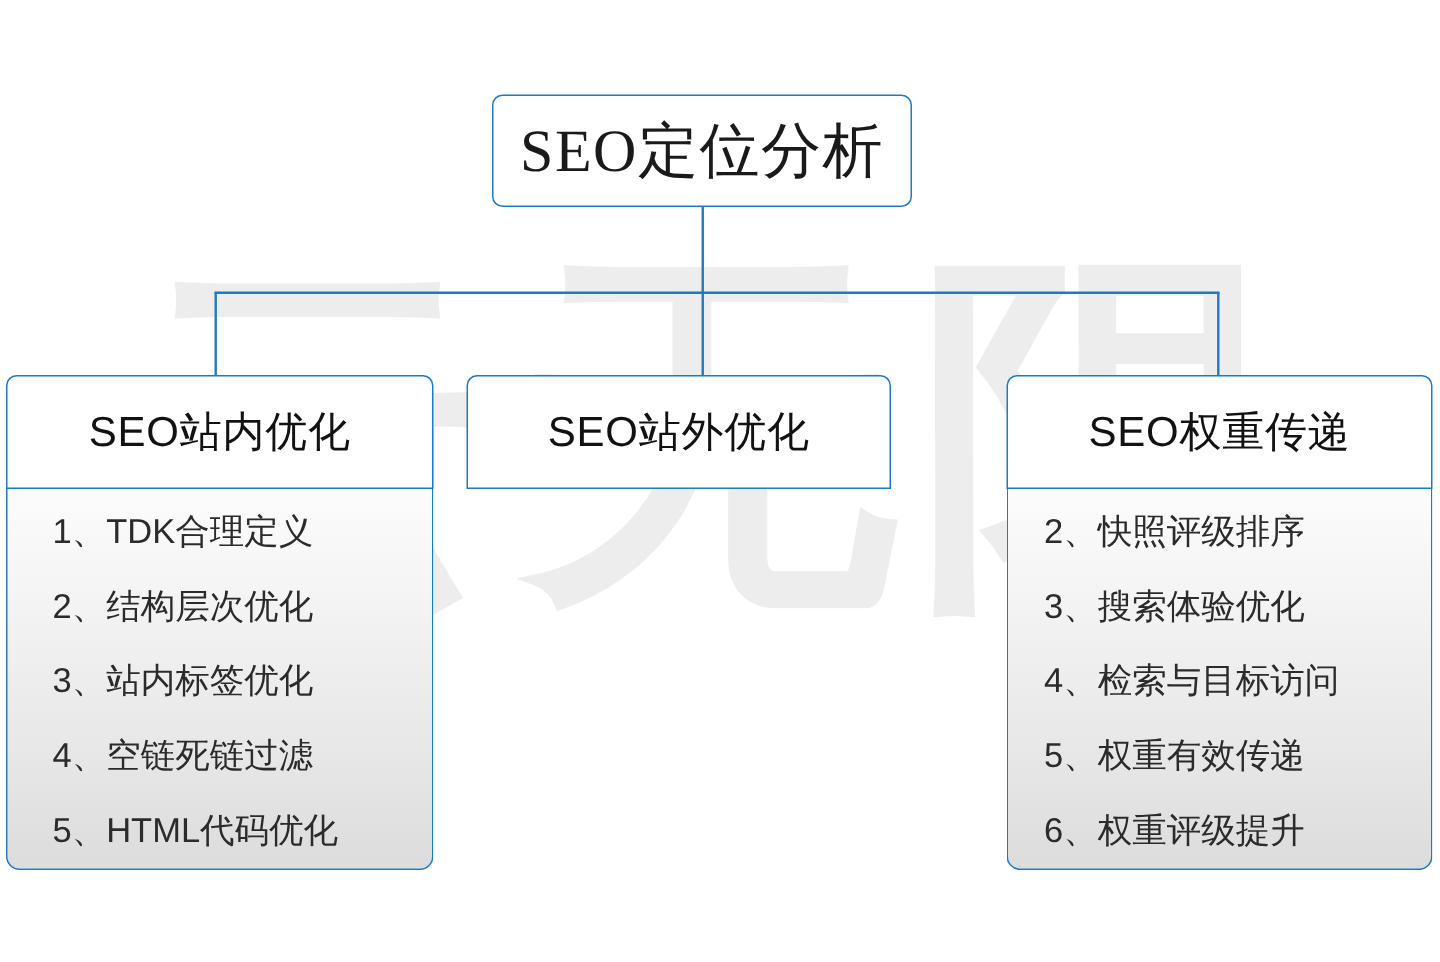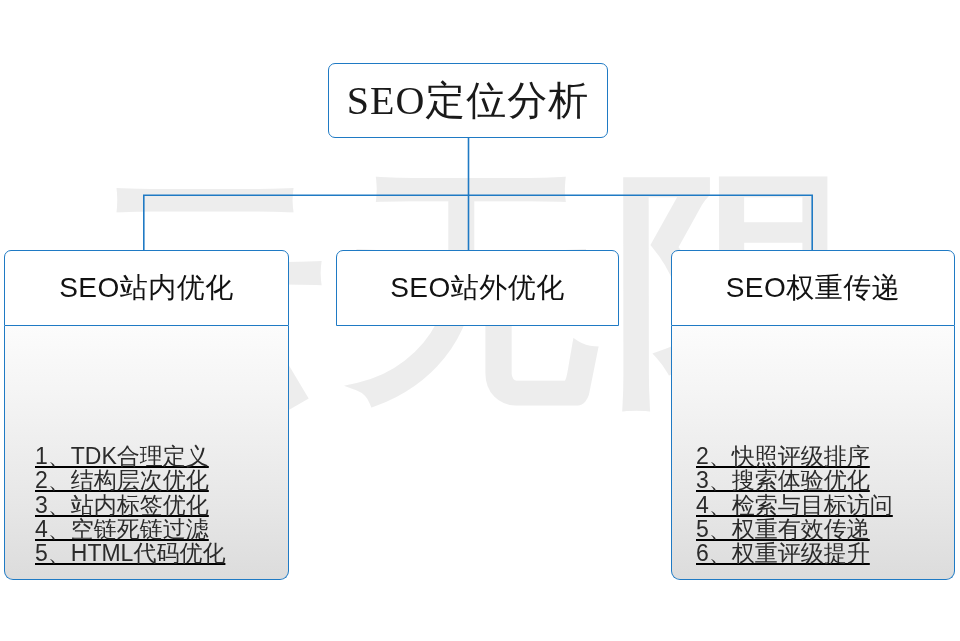--- a/index.html
+++ b/index.html
@@ -85,21 +85,21 @@
     white-space: nowrap;
   }
 
   
   .column {
     position: absolute;
     top: 250px;
     z-index: 3;
   }
   .col-0 { left: 4px;   width: 285px; }
-  .col-1 { left: 336px; width: 283px; }
+  .col-1 { left: 311px; width: 283px; }
   .col-2 { left: 671px; width: 284px; border-radius: 16px; }
 
   .col-header {
     box-sizing: border-box;
     height: 76px;
     border: 1.6px solid #1f7ac4;
     border-radius: 7px 7px 0 0;
     background: #ffffff;
     display: flex;
     align-items: center;
@@ -115,22 +115,21 @@
   .col-body {
     box-sizing: border-box;
     height: 254px;
     border: 1.6px solid #1f7ac4;
     border-top: none;
     border-radius: 0 0 9px 9px;
     background: linear-gradient(to bottom, #fcfcfc 0%, #f4f4f4 28%, #e7e7e7 70%, #dcdcdc 100%);
     padding: 16px 0 14px 0;
     display: flex;
     flex-direction: column;
-    justify-content: flex-end;
-    text-decoration: underline;
+    justify-content: space-between;
   }
   .list-item {
     font-size: 23px;
     color: #2b2b2b;
     line-height: 1.05;
     padding-left: 30px;
     white-space: nowrap;
   }
   .col-1 .list-item { padding-left: 28px; }
   .col-2 .list-item { padding-left: 24px; }

